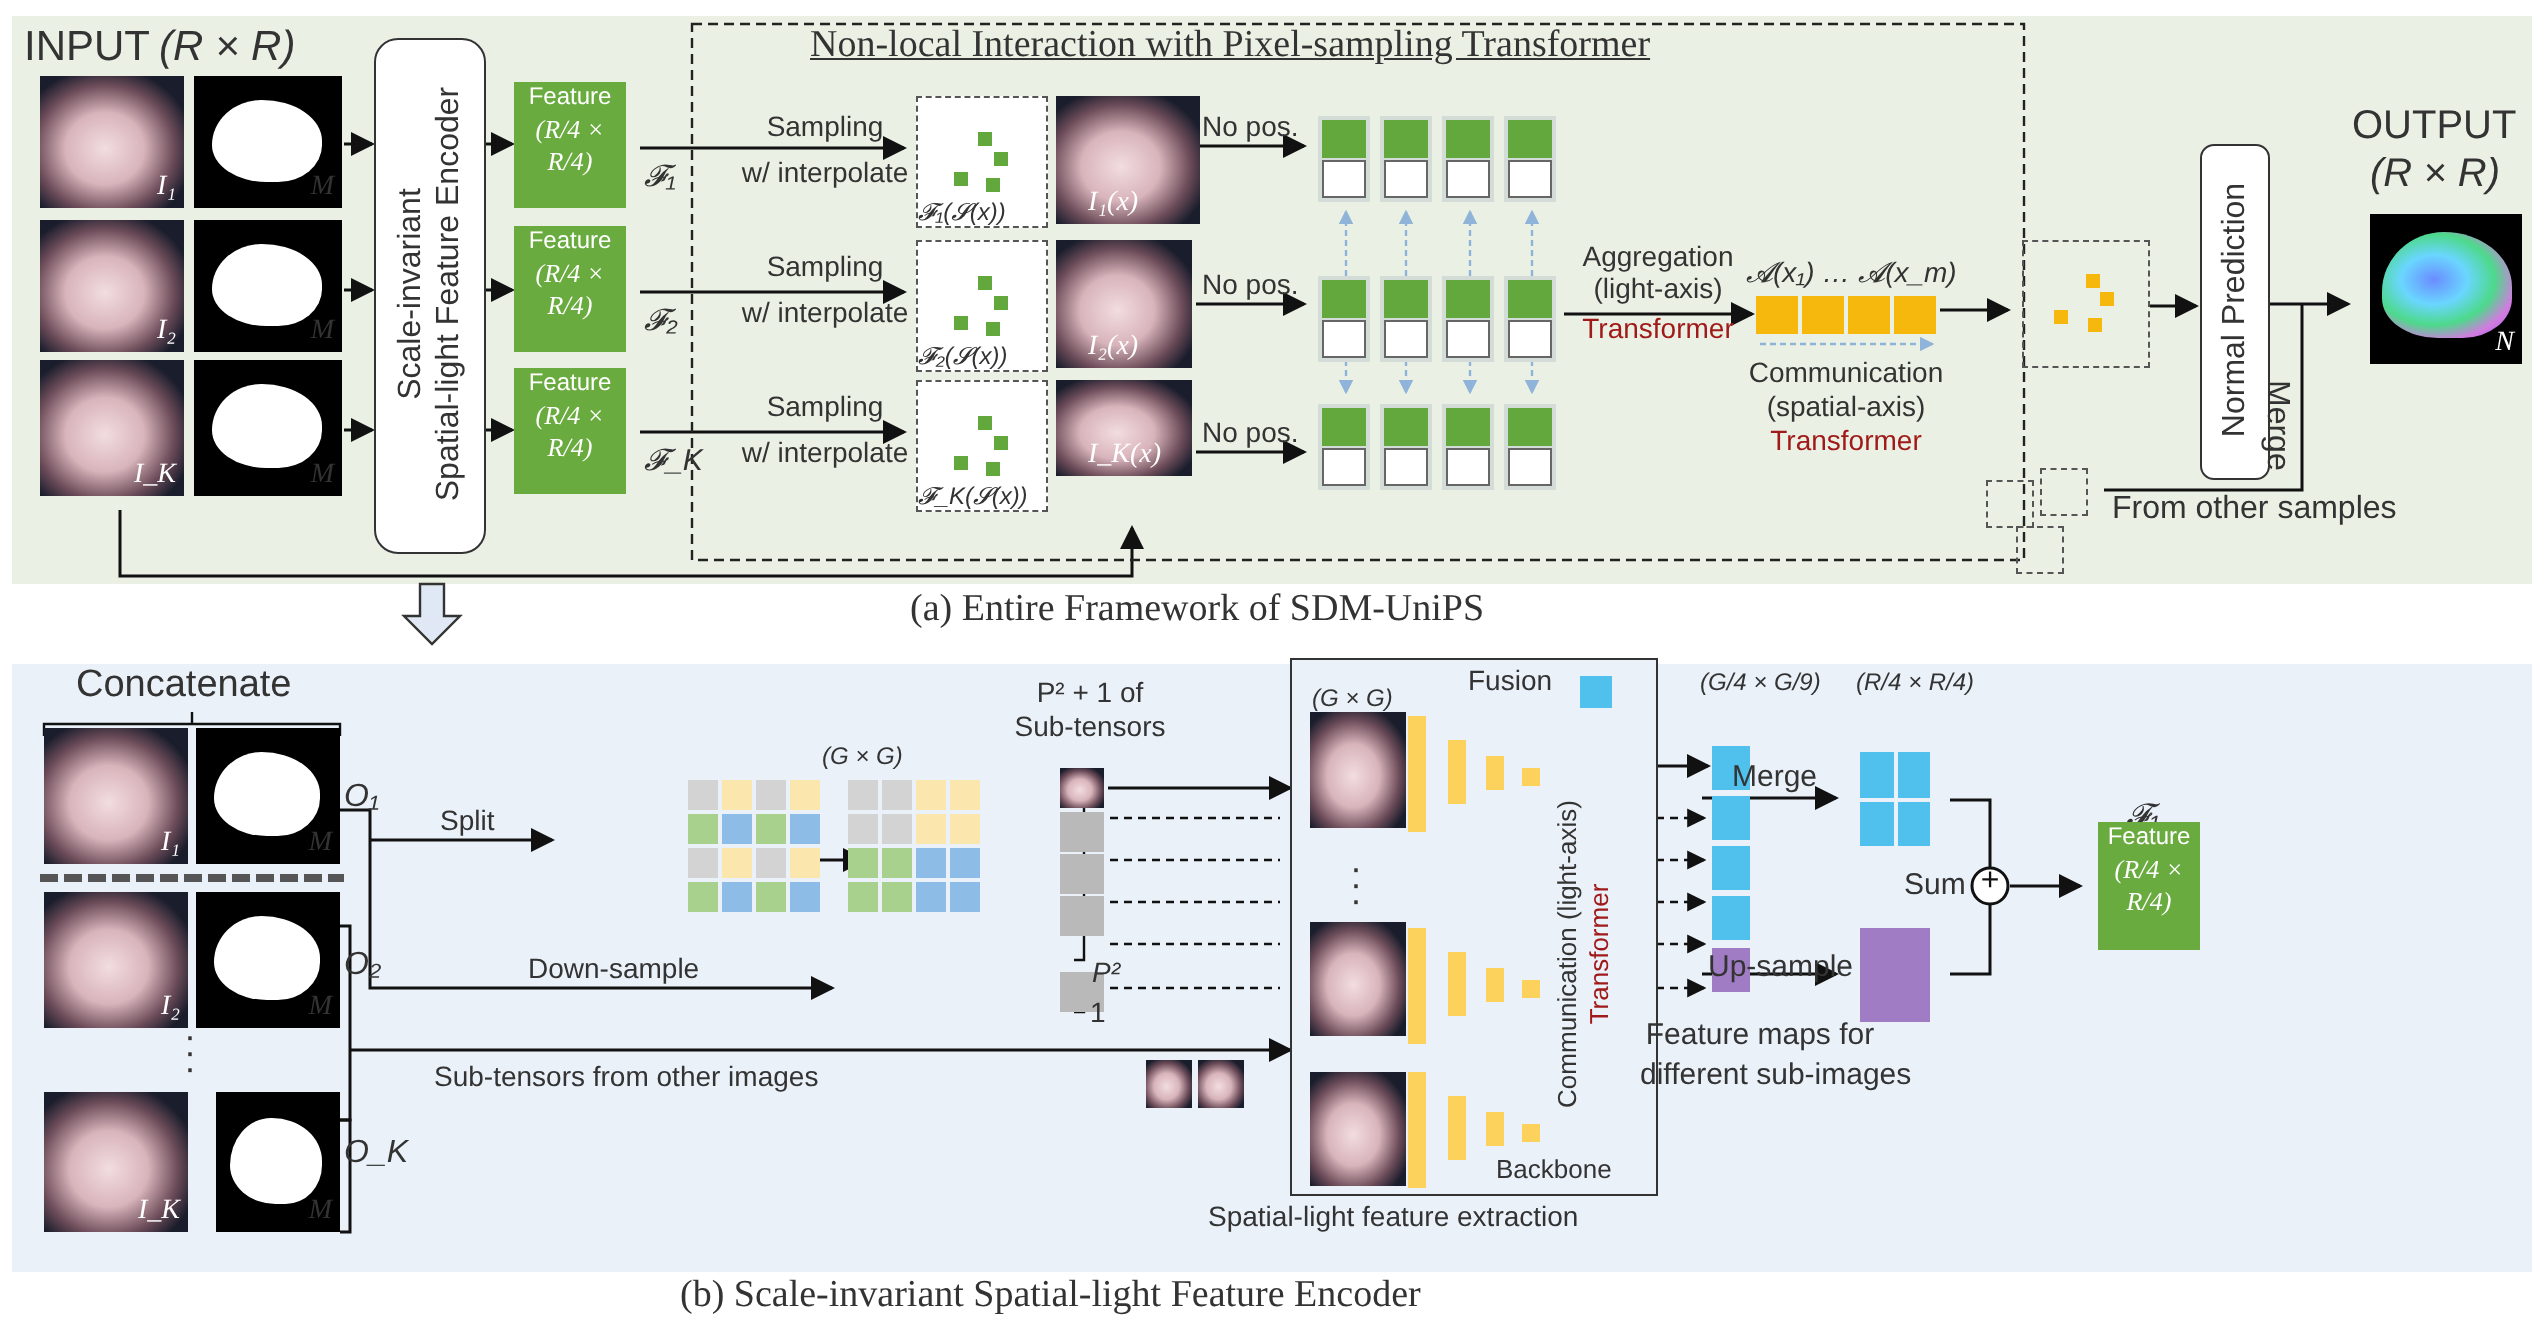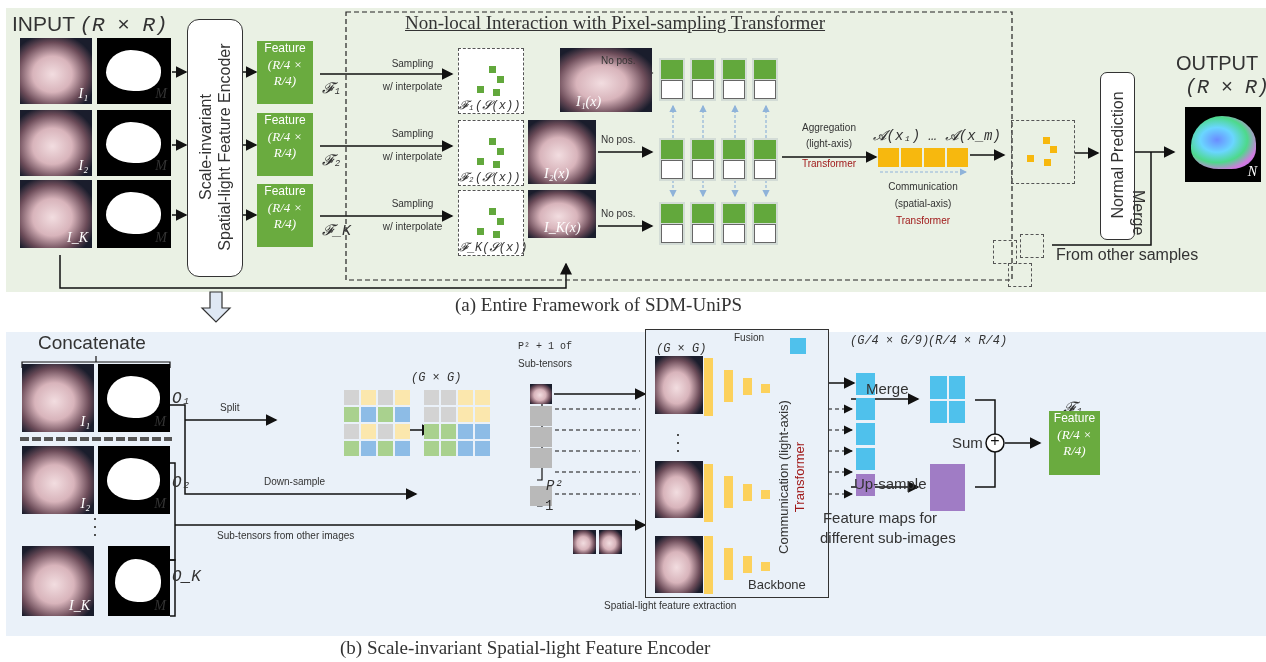--- a/index.html
+++ b/index.html
@@ -1,24 +1,24 @@
 <!DOCTYPE html>
 <html><head>
 <meta charset="utf-8">
 <style>
   html,body{margin:0;padding:0;background:#ffffff;}
   body{width:1266px;height:662px;position:relative;overflow:hidden;font-family:"Liberation Sans",sans-serif;color:#333;}
   .abs{position:absolute;}
   .panel-a{left:6px;top:8px;width:1260px;height:284px;background:#eaf1e4;}
   .panel-b{left:6px;top:332px;width:1260px;height:304px;background:#eaf1f9;}
   .cap{font-family:"Liberation Serif",serif;font-size:19px;color:#333;white-space:nowrap;}
-  .lbl{font-size:10px;color:#333;white-space:nowrap;}
+  .lbl{font-size:14px;color:#333;white-space:nowrap;}
   .lbl-lg{font-size:16px;}
   .red{color:#a01a1a;}
-  .math{font-family:Liberation Mono, monospace;font-style:italic;white-space:nowrap;color:#333;}
+  .math{font-family:Liberation Sans, sans-serif;font-style:italic;white-space:nowrap;color:#333;}
   .photo{background:radial-gradient(ellipse at 45% 55%, #f2dde0 0%, #d8b4bb 35%, #6b4b58 62%, #1a1d2c 80%);}
   .mask{background:#000;}
   .mask::after{content:"";position:absolute;left:12%;top:18%;width:74%;height:62%;background:#fff;border-radius:45% 55% 40% 50% / 55% 50% 45% 45%;}
   .normal{background:#000;}
   .normal::after{content:"";position:absolute;left:8%;top:12%;width:86%;height:70%;border-radius:50% 55% 40% 45%/60% 55% 40% 40%;background:radial-gradient(ellipse at 40% 45%, #6a8cff 0%, #6ad6ff 30%, #4dd98b 55%, #d27be0 75%, #9b5cf0 100%);}
   .imglabel{position:absolute;right:4px;bottom:2px;color:#fff;font-family:"Liberation Serif",serif;font-style:italic;font-size:14px;}
   .feat{background:#6aab3f;color:#fff;text-align:center;font-size:12px;}
   .feat .fr{font-family:"Liberation Serif",serif;font-style:italic;font-size:13px;margin-top:2px;}
   .rbox{background:#fff;border:1.5px solid #333;border-radius:12px;}
   .vtext{position:absolute;transform:rotate(-90deg);transform-origin:center;white-space:nowrap;text-align:center;}
@@ -227,21 +227,21 @@
   <div class="abs math" style="left:0;bottom:0;font-size:12px;">𝓕₂(𝓢(x))</div>
 </div>
 <div class="abs dash" style="left:458px;top:190px;width:64px;height:64px;">
   <div class="abs gsq" style="left:30px;top:17px;width:7px;height:7px;"></div>
     <div class="abs gsq" style="left:38px;top:27px;width:7px;height:7px;"></div>
     <div class="abs gsq" style="left:18px;top:37px;width:7px;height:7px;"></div>
     <div class="abs gsq" style="left:34px;top:40px;width:7px;height:7px;"></div>
   <div class="abs math" style="left:0;bottom:0;font-size:12px;">𝓕_K(𝓢(x))</div>
 </div>
 
-<div class="abs photo" style="left:560px;top:48px;width:92px;height:64px;">
+<div class="abs photo" style="left:528px;top:48px;width:72px;height:64px;">
     <span class="imglabel" style="right:auto;left:16px;">I₁(x)</span>
   </div>
 <div class="abs photo" style="left:528px;top:120px;width:68px;height:64px;">
     <span class="imglabel" style="right:auto;left:16px;">I₂(x)</span>
   </div>
 <div class="abs photo" style="left:528px;top:190px;width:68px;height:48px;">
     <span class="imglabel" style="right:auto;left:16px;">I_K(x)</span>
   </div>
 
 <div class="abs lbl" style="left:601px;top:55px;">No pos.</div>

